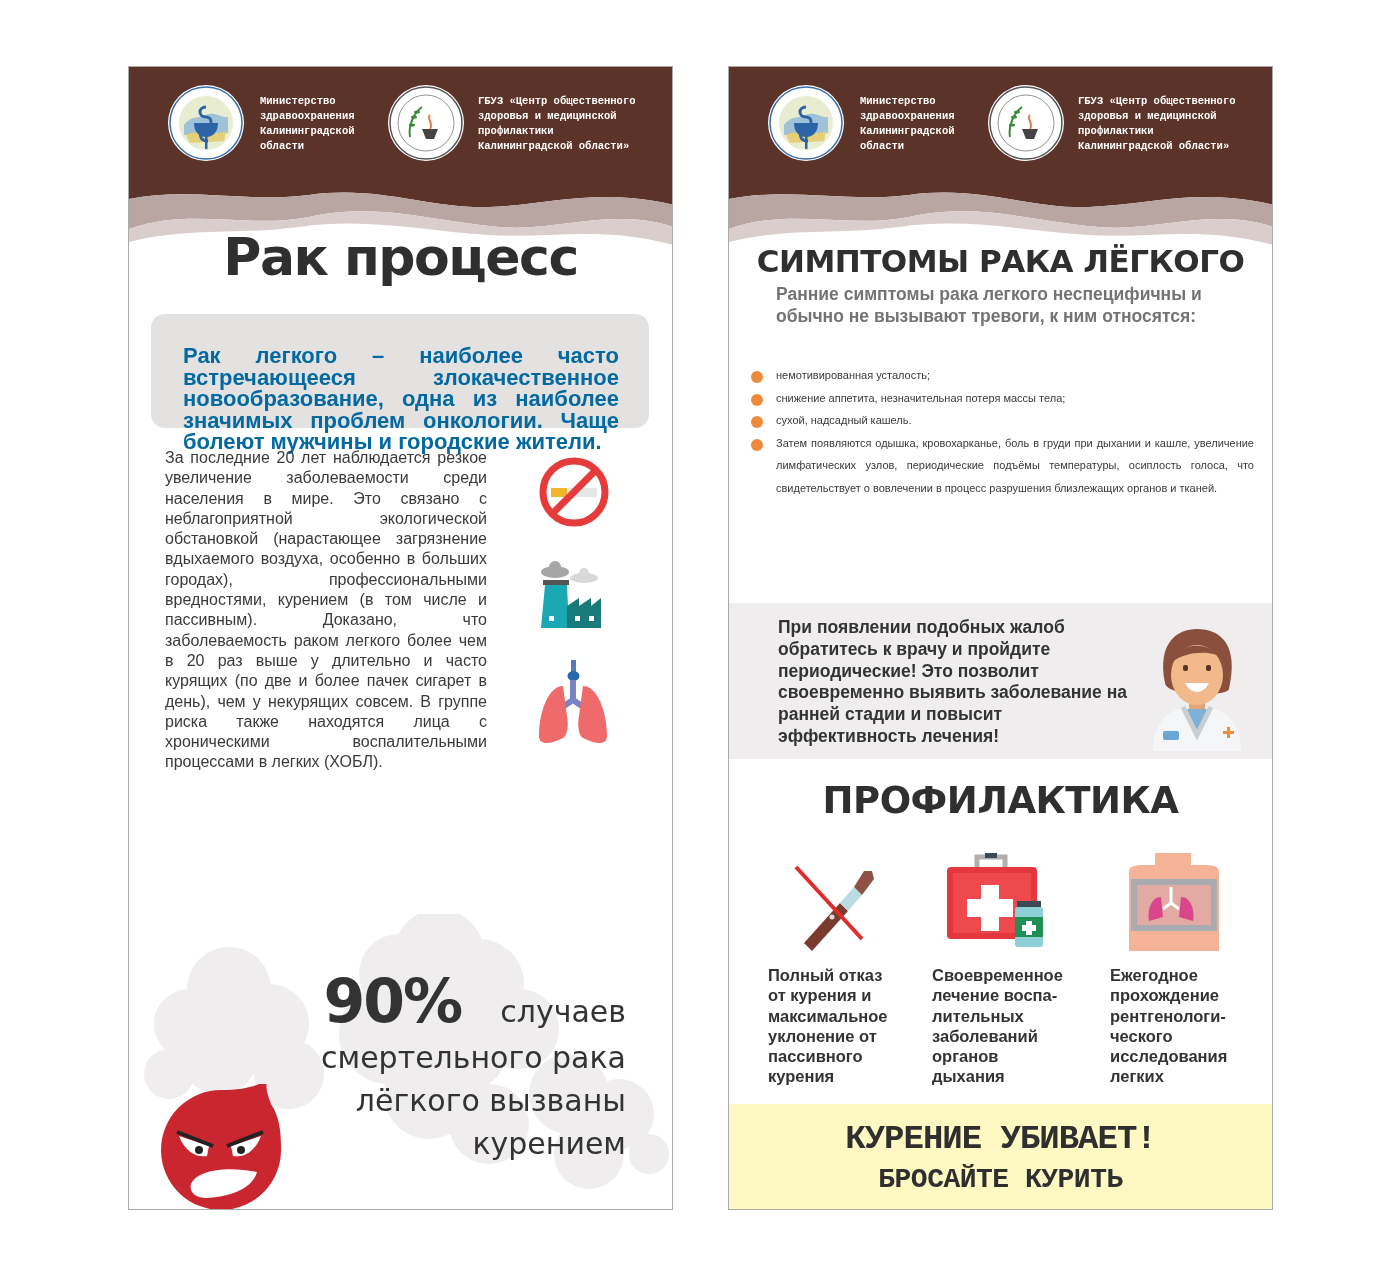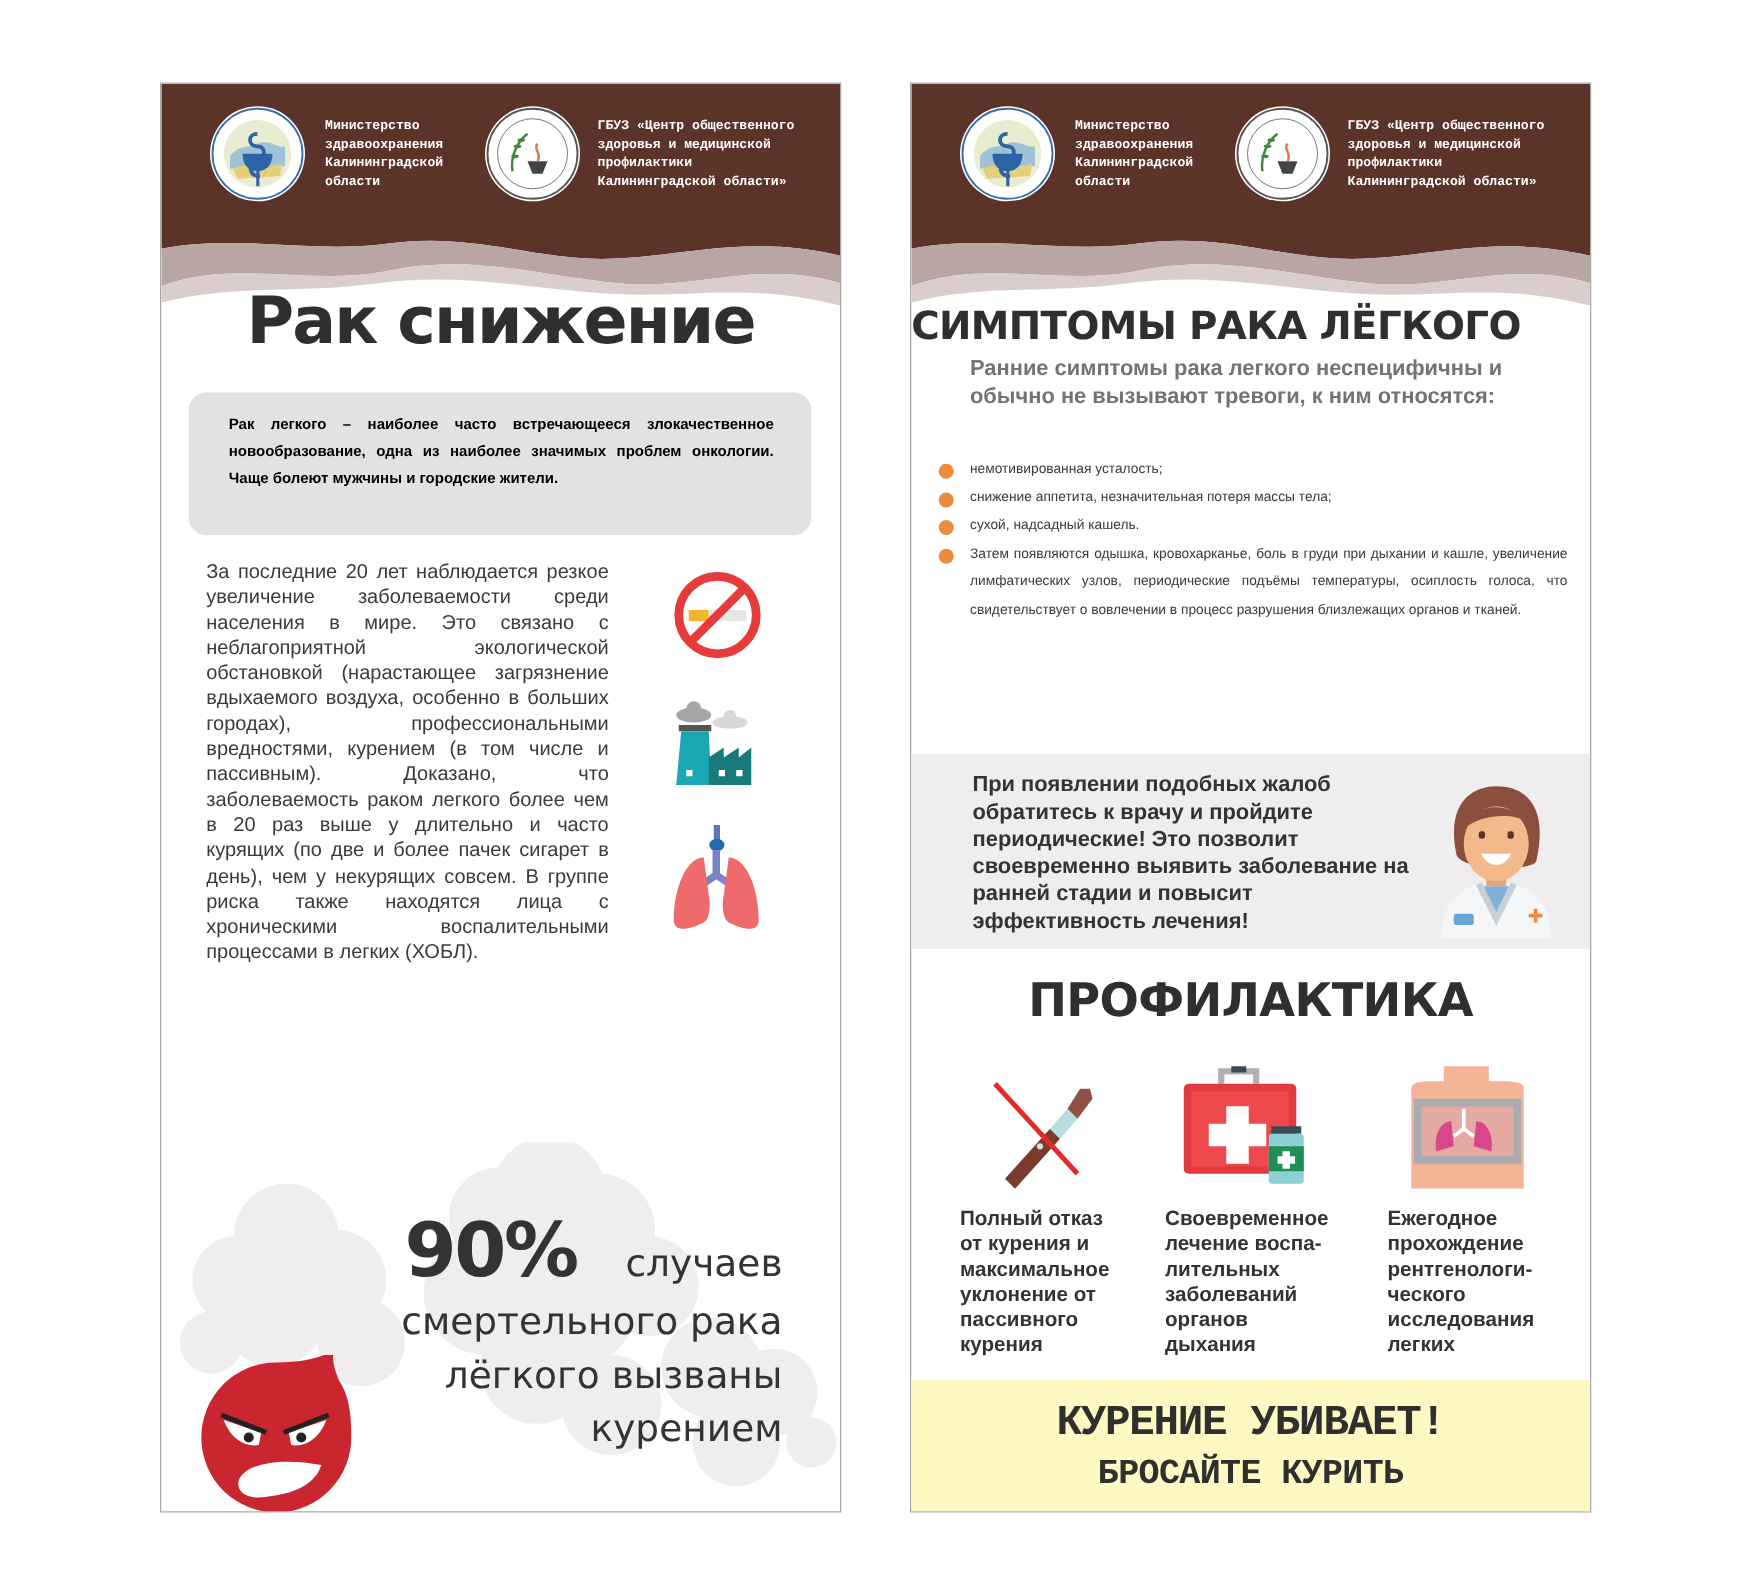--- a/index.html
+++ b/index.html
@@ -17,40 +17,40 @@
   .logo svg { width: 100%; height: 100%; }
   .logo-text { position: absolute; top: 27px; color: #fff; font-family: Liberation Mono, monospace; font-weight: bold; font-size: 10.5px; line-height: 15px; }
   .logo1 { left: 39px; }
   .logo-text1 { left: 131px; width: 110px; }
   .logo2 { left: 259px; }
   .logo-text2 { left: 349px; width: 180px; }
 
   
   .main-title { position: absolute; left: 0; top: 160px; width: 100%; text-align: center; font-family: "DejaVu Sans", sans-serif; font-weight: bold; font-size: 52px; letter-spacing: -1.5px; color: #2f2f2f; }
   .intro-box { position: absolute; left: 22px; top: 247px; width: 498px; height: 114px; background: #e4e1e1; border-radius: 14px; padding: 15px 30px 0 32px; }
-  .intro-box p { font-weight: bold; font-size: 12px; line-height: 21.5px; color: #000000; text-align: justify; }
+  .intro-box p { font-weight: bold; font-size: 22px; line-height: 21.5px; color: #0369a1; text-align: justify; margin-top: 16px; }
 
   .body-text { position: absolute; left: 36px; top: 381px; width: 322px; font-size: 16px; line-height: 20.3px; color: #3a3a3a; text-align: justify; }
 
   .icon-col { position: absolute; left: 400px; top: 383px; width: 90px; }
   .icon-col .ic { position: absolute; left: 0; width: 90px; }
 
   .patho-box { position: absolute; left: 0; top: 726px; width: 100%; height: 121px; background: #efeded; padding: 14px 28px 0 38px; }
   .patho-box p { font-weight: bold; font-size: 17.5px; line-height: 22.5px; color: #333; text-align: justify; }
 
   .stat-area { position: absolute; left: 0; top: 847px; width: 100%; height: 297px; }
   .stat-area svg.clouds { position: absolute; left: 0; top: 0; }
   .stat-text { position: absolute; right: 46px; top: 52px; text-align: right; font-family: "DejaVu Sans", sans-serif; color: #333; }
   .stat-big { font-weight: bold; font-size: 60px; letter-spacing: -2px; }
   .stat-word { font-size: 30px; margin-left: 34px; }
   .stat-line { font-size: 30px; line-height: 43px; display: block; }
   .angry { position: absolute; left: 28px; top: 170px; width: 128px; height: 128px; }
 
   
-  .r-title { position: absolute; left: 0; top: 176px; width: 100%; font-family: "DejaVu Sans", sans-serif; font-weight: bold; font-size: 31px; letter-spacing: -0.5px; color: #2f2f2f; }
+  .r-title { position: absolute; left: 0; top: 176px; width: 100%; text-align: center; font-family: "DejaVu Sans", sans-serif; font-weight: bold; font-size: 31px; letter-spacing: -0.5px; color: #2f2f2f; }
   .r-lead { position: absolute; left: 47px; top: 216px; width: 480px; font-weight: bold; font-size: 17.5px; line-height: 22px; color: #737373; }
   .sym-list { position: absolute; left: 20px; top: 297px; width: 505px; list-style: none; }
   .sym-list li { position: relative; padding-left: 27px; font-size: 11px; line-height: 22.5px; color: #3a3a3a; text-align: justify; }
   .sym-list li .dot { position: absolute; left: 2px; top: 7px; width: 12px; height: 12px; border-radius: 50%; background: #ec8a3e; }
   .doc-box { position: absolute; left: 0; top: 536px; width: 100%; height: 156px; background: #efeded; padding: 14px 0 0 49px; }
   .doc-box p { font-weight: bold; font-size: 17.5px; line-height: 21.8px; color: #333; width: 360px; }
   .doctor { position: absolute; left: 418px; top: 20px; width: 100px; height: 128px; }
   .prof-title { position: absolute; left: 0; top: 712px; width: 100%; text-align: center; font-family: "DejaVu Sans", sans-serif; font-weight: bold; font-size: 37px; letter-spacing: -0.5px; color: #2f2f2f; }
   .prof-icon { position: absolute; top: 784px; width: 110px; height: 100px; }
   .prof-text { position: absolute; top: 898px; font-weight: bold; font-size: 16.5px; line-height: 20.3px; color: #333; }
@@ -100,21 +100,21 @@
       </svg>
     </div>
     <div class="logo-text logo-text2">
       <div>ГБУЗ «Центр общественного</div>
       <div>здоровья и медицинской</div>
       <div>профилактики</div>
       <div>Калининградской области»</div>
     </div>
   </div>
 
-  <h1 class="main-title">Рак снижение</h1>
+  <h1 class="main-title">Рак процесс</h1>
 
   <div class="intro-box">
     <p>Рак легкого – наиболее часто встречающееся злокачественное новообразование, одна из наиболее значимых проблем онкологии. Чаще болеют мужчины и городские жители.</p>
   </div>
 
   <p class="body-text">За последние 20 лет наблюдается резкое увеличение заболеваемости среди населения в мире. Это связано с неблагоприятной экологической обстановкой (нарастающее загрязне­ние вдыхаемого воздуха, особенно в больших городах), профессиональны­ми вредностями, курением (в том числе и пассивным). Доказано, что заболеваемость раком легкого более чем в 20 раз выше у длительно и часто курящих (по две и более пачек сигарет в день), чем у некурящих совсем. В группе риска также находятся лица с хроническими воспалительными процессами в легких (ХОБЛ).</p>
 
   <div class="icon-col">
     <svg class="ic" style="top:0" width="90" height="90" viewBox="0 0 90 90">
       <rect x="22" y="38" width="16" height="9" fill="#f1b52d"></rect>

